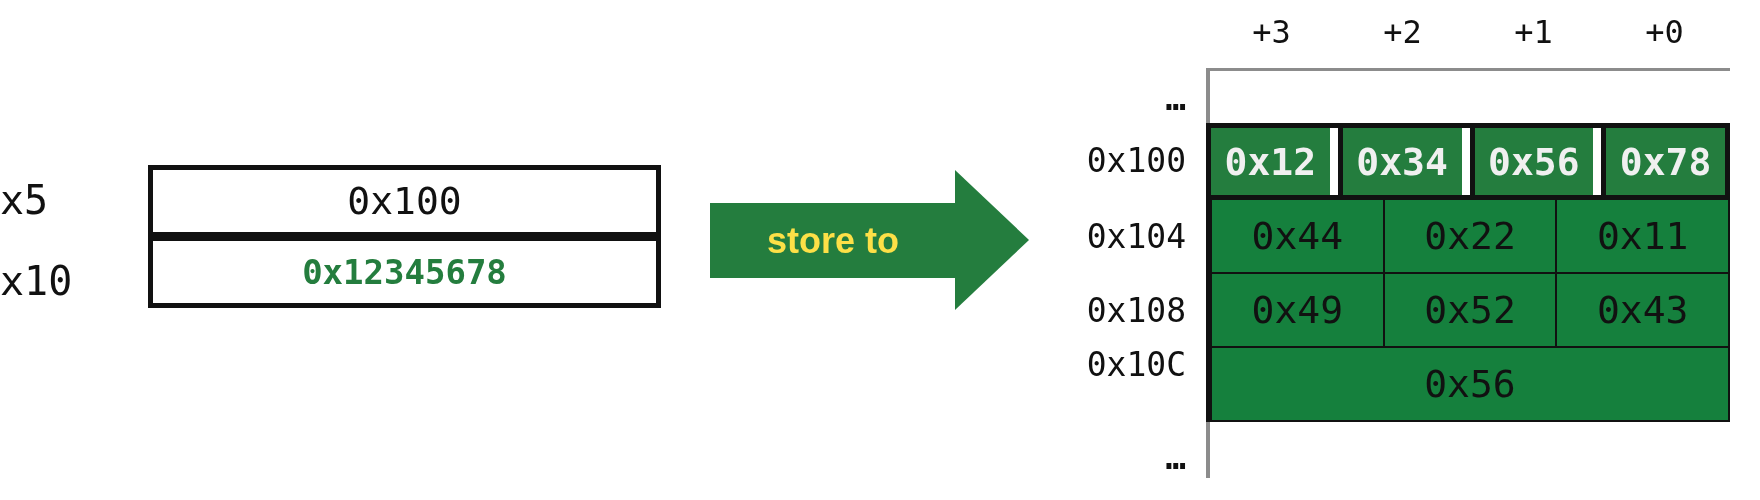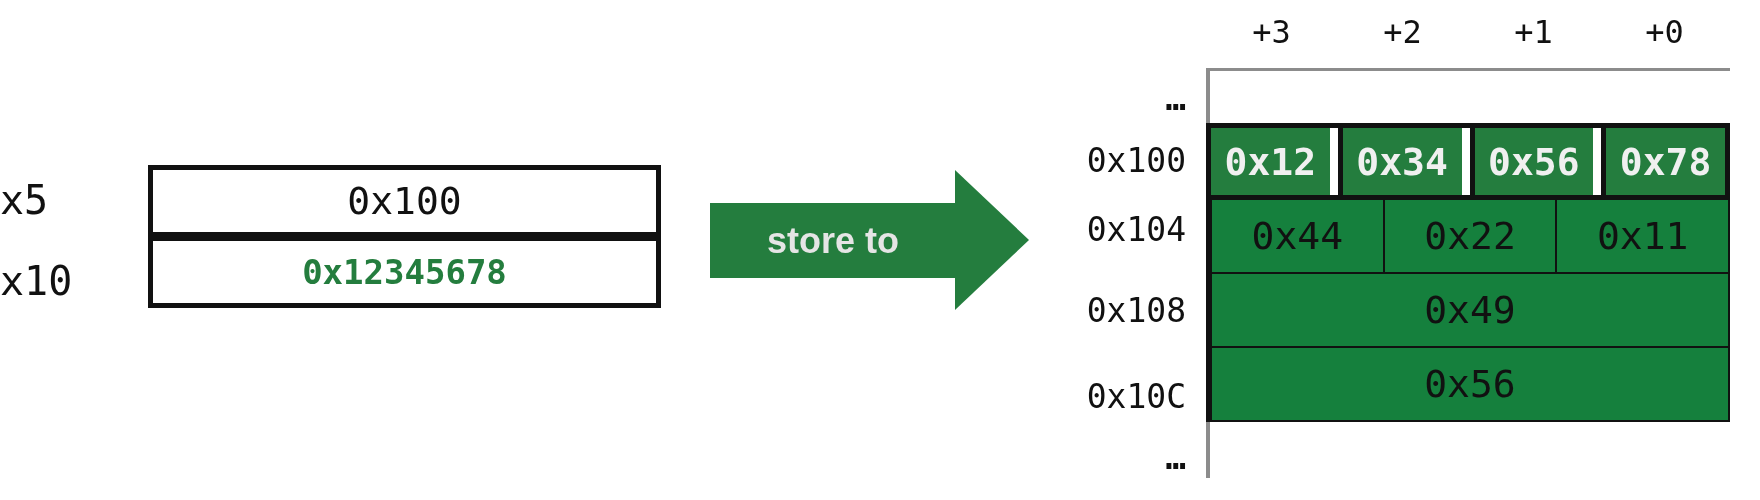--- a/index.html
+++ b/index.html
@@ -43,21 +43,21 @@
     position: absolute;
     left: 710px; top: 203px;
     width: 246px; height: 75px;
     background: var(--accent_green);
     display: flex; align-items: center; justify-content: center;
   }
   .arrow-label {
     font-family: "Liberation Sans", sans-serif;
     font-weight: 700;
     font-size: 36px;
-    color: #e5e5e5;
+    color: #fde047;
   }
   .arrow-head {
     position: absolute;
     left: 955px; top: 170px;
     width: 74px; height: 140px;
     background: var(--accent_green);
     clip-path: polygon(0 0, 100% 50%, 0 100%);
   }
 
   
@@ -133,37 +133,39 @@
   <div class="mem-header" style="left:1599px">+0</div>
 
   <div class="gray-line" style="left:1206px; top:68px; width:524px; height:3px"></div>
   <div class="gray-line" style="left:1206px; top:68px; width:4px; height:55px"></div>
   <div class="gray-line" style="left:1206px; top:422px; width:4px; height:56px"></div>
 
   <div class="ellipsis" style="top:78px">…</div>
   <div class="ellipsis" style="top:437px">…</div>
 
   <div class="row-label" style="top:136px">0x100</div>
-  <div class="row-label" style="top:205px">0x104</div>
+  <div class="row-label" style="top:212px">0x104</div>
   <div class="row-label" style="top:286px">0x108</div>
-  <div class="row-label" style="top:372px">0x10C</div>
+  <div class="row-label" style="top:340px">0x10C</div>
 
   <div class="memtable">
     <div class="mrow hl">
       <div class="mcell">0x12</div>
       <div class="mcell">0x34</div>
       <div class="mcell">0x56</div>
       <div class="mcell">0x78</div>
     </div>
     <div class="mrow plain">
       <div class="mcell">0x44</div>
       <div class="mcell">0x22</div>
       <div class="mcell">0x11</div>
     </div>
     <div class="mrow plain">
       <div class="mcell">0x49</div>
+      <div class="mcell">0x52</div>
+      <div class="mcell">0x43</div>
     </div>
     <div class="mrow plain">
       <div class="mcell">0x56</div>
     </div>
   </div>
 
 </div>
 
 </body></html>

